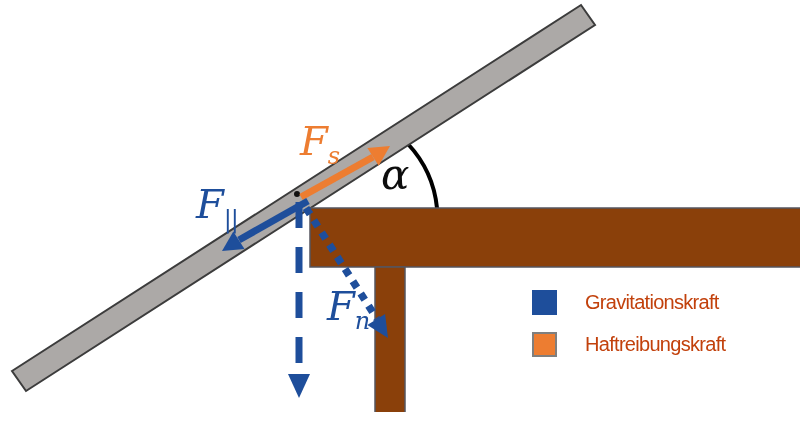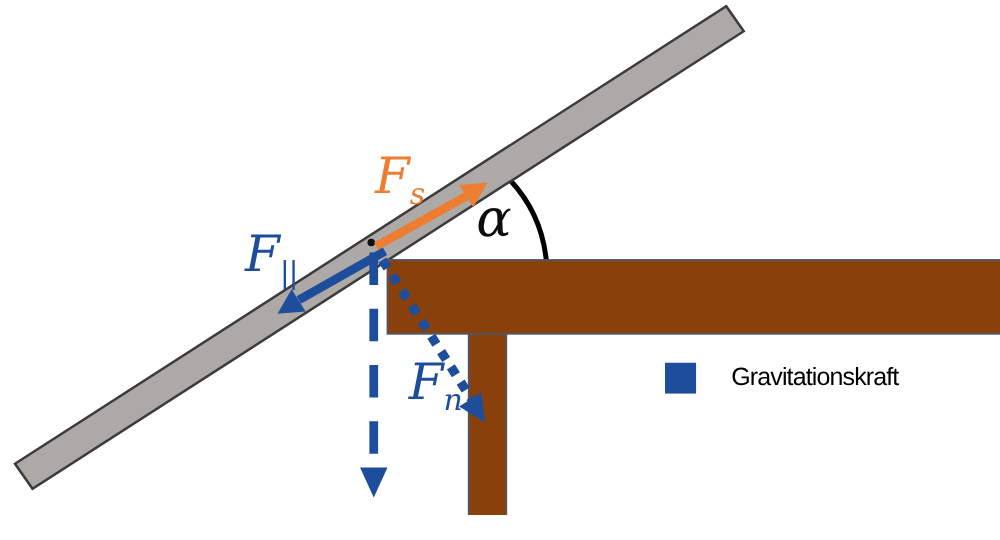--- a/index.html
+++ b/index.html
@@ -28,21 +28,21 @@
     position:absolute;left:532px;top:290px;
     display:flex;flex-direction:column;gap:17px;
     font-family:"Liberation Sans",sans-serif;
   }
   .legend-row{display:flex;align-items:center;}
   .swatch{display:block;width:25px;height:25px;}
   .legend-label{
     margin-left:28px;
     font-size:20px;
     letter-spacing:-0.7px;
-    color:#000000;
+    color:#c2410c;
   }
 </style>
 </head>
 <body>
 
 <div class="stage">
 
   <svg class="scene" width="800" height="432" viewBox="0 0 800 432">
 
     <path d="M 408 144 A 110 110 0 0 1 437 208" fill="none" stroke-width="4" stroke-linecap="round" stroke="#000000"></path>
@@ -93,15 +93,21 @@
     <span>F</span><sub>n</sub>
   </div>
 
   <div class="legend">
     <div class="legend-row">
       <svg class="swatch" width="25" height="25">
         <rect x="0" y="0" width="25" height="25" fill="#1E4E9B"></rect>
       </svg>
       <span class="legend-label">Gravitationskraft</span>
     </div>
+    <div class="legend-row">
+      <svg class="swatch" width="25" height="25">
+        <rect x="1" y="1" width="23" height="23" stroke="#7F7F7F" stroke-width="2" fill="#ED7D31"></rect>
+      </svg>
+      <span class="legend-label">Haftreibungskraft</span>
+    </div>
   </div>
 
 </div>
 
 </body></html>

